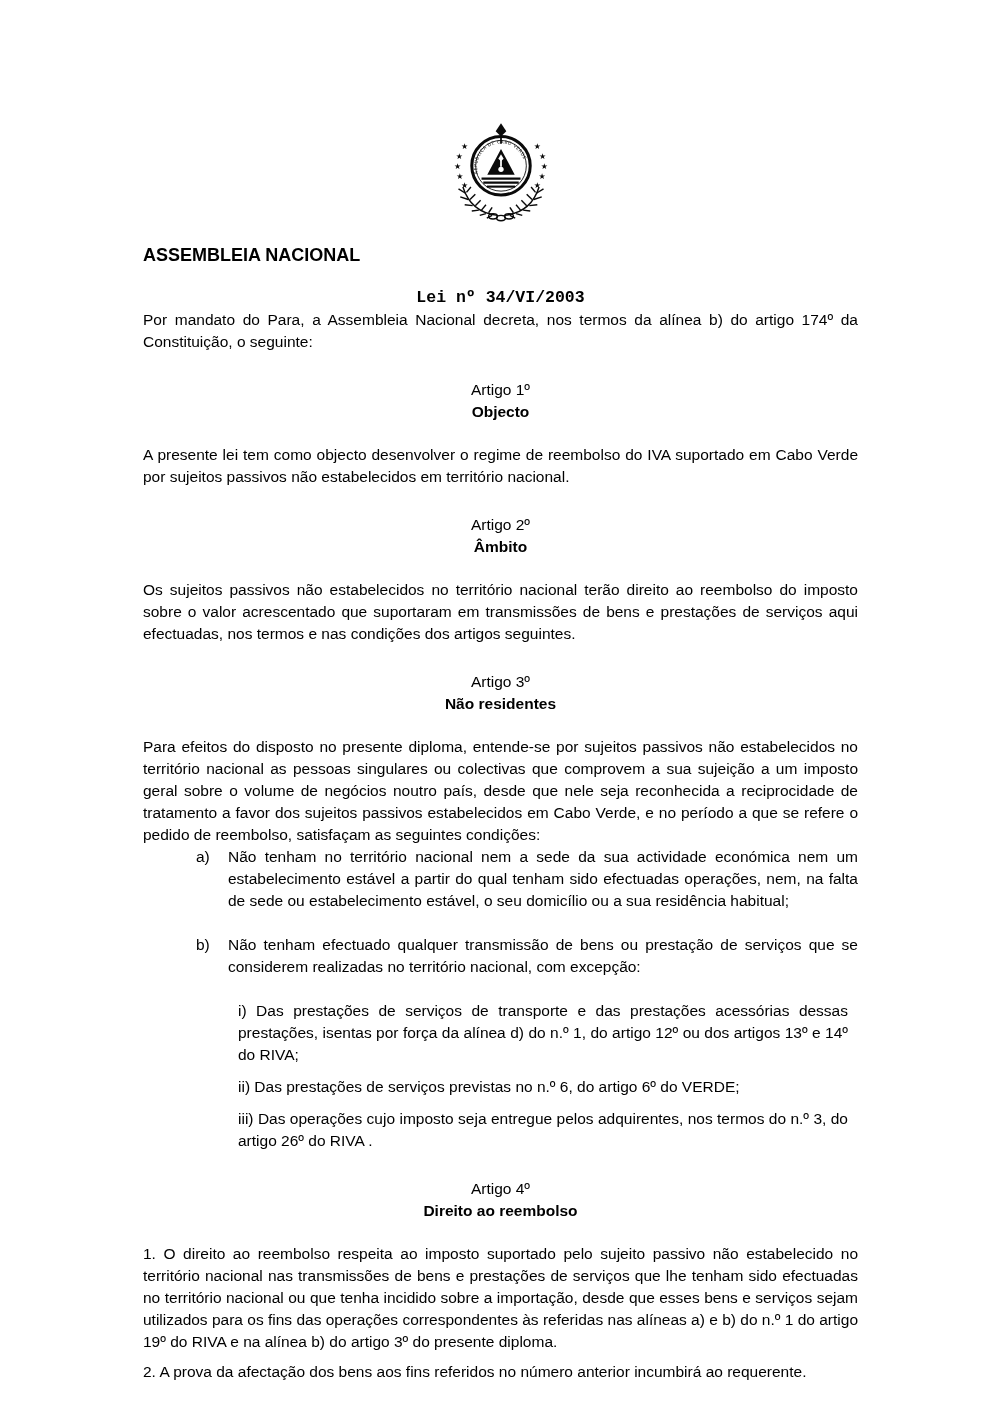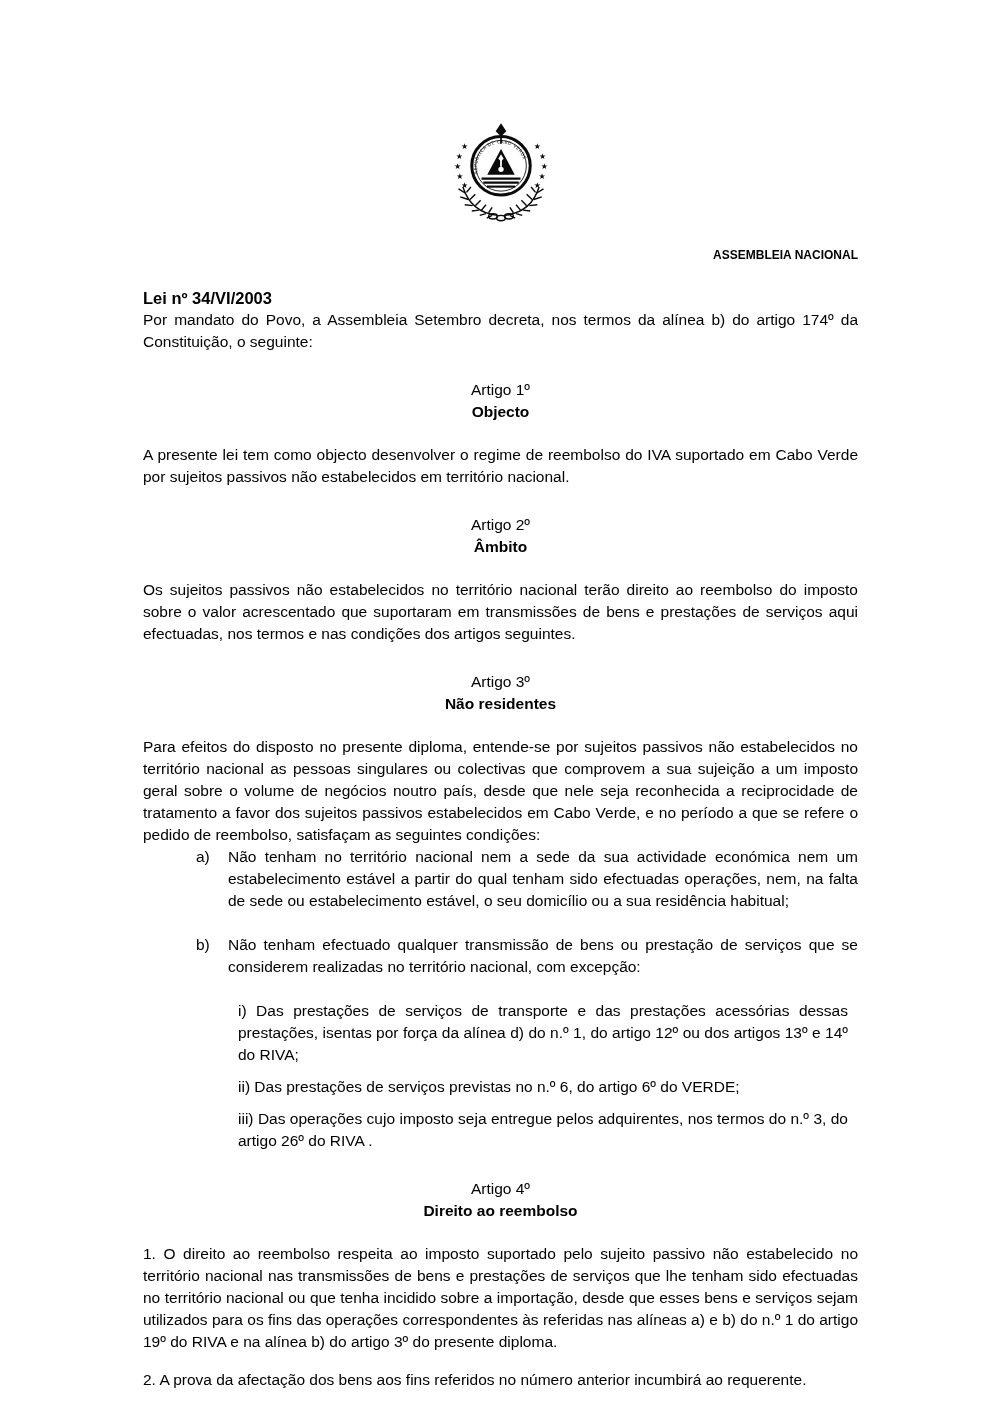--- a/index.html
+++ b/index.html
@@ -21,47 +21,49 @@
     font-size: 15.5px;
     line-height: 22px;
   }
   .emblem {
     display: block;
     margin: 0 auto;
     width: 124px;
     height: 112px;
   }
   .institution {
-    text-align: right;
+    text-align: left;
     font-weight: bold;
-    font-size: 12px;
+    font-size: 18px;
     margin-top: 16px;
   }
   .law-title {
+    text-align: center;
     font-weight: bold;
     font-size: 16.5px;
     line-height: 22px;
     margin-top: 21px;
+    font-family: Liberation Mono, monospace;
   }
   .preamble {
     margin-top: 35px;
     text-align: justify;
   }
   .article-heading {
     text-align: center;
     margin: 26px 0 21px 0;
     line-height: 22px;
   }
   .article-heading .article-number { font-weight: normal; }
   .article-heading .article-title  { font-weight: bold; }
   .para {
     margin: 0;
     text-align: justify;
   }
-  .para + .para { margin-top: 16px; }
+  .para + .para { margin-top: 8px; }
   .item {
     position: relative;
     padding-left: 85px;
     text-align: justify;
     margin-top: 0;
   }
   .item + .item { margin-top: 22px; }
   .item .marker {
     position: absolute;
     left: 53px;
@@ -153,21 +155,21 @@
       <ellipse cx="79" cy="111" rx="5" ry="3"></ellipse>
     </g>
   </svg>
 
   <div class="institution">ASSEMBLEIA NACIONAL</div>
 
   <div class="law-title">
     <div>Lei nº 34/VI/2003</div>
   </div>
 
-  <p class="para preamble">Por mandato do Povo, a Assembleia Setembro decreta, nos termos da alínea b) do artigo 174º da Constituição, o seguinte:</p>
+  <p class="para preamble">Por mandato do Para, a Assembleia Nacional decreta, nos termos da alínea b) do artigo 174º da Constituição, o seguinte:</p>
 
   <div class="article-heading">
     <div class="article-number">Artigo 1º</div>
     <div class="article-title">Objecto</div>
   </div>
   <p class="para">A presente lei tem como objecto desenvolver o regime de reembolso do IVA suportado em Cabo Verde por sujeitos passivos não estabelecidos em território nacional.</p>
 
   <div class="article-heading">
     <div class="article-number">Artigo 2º</div>
     <div class="article-title">Âmbito</div>

